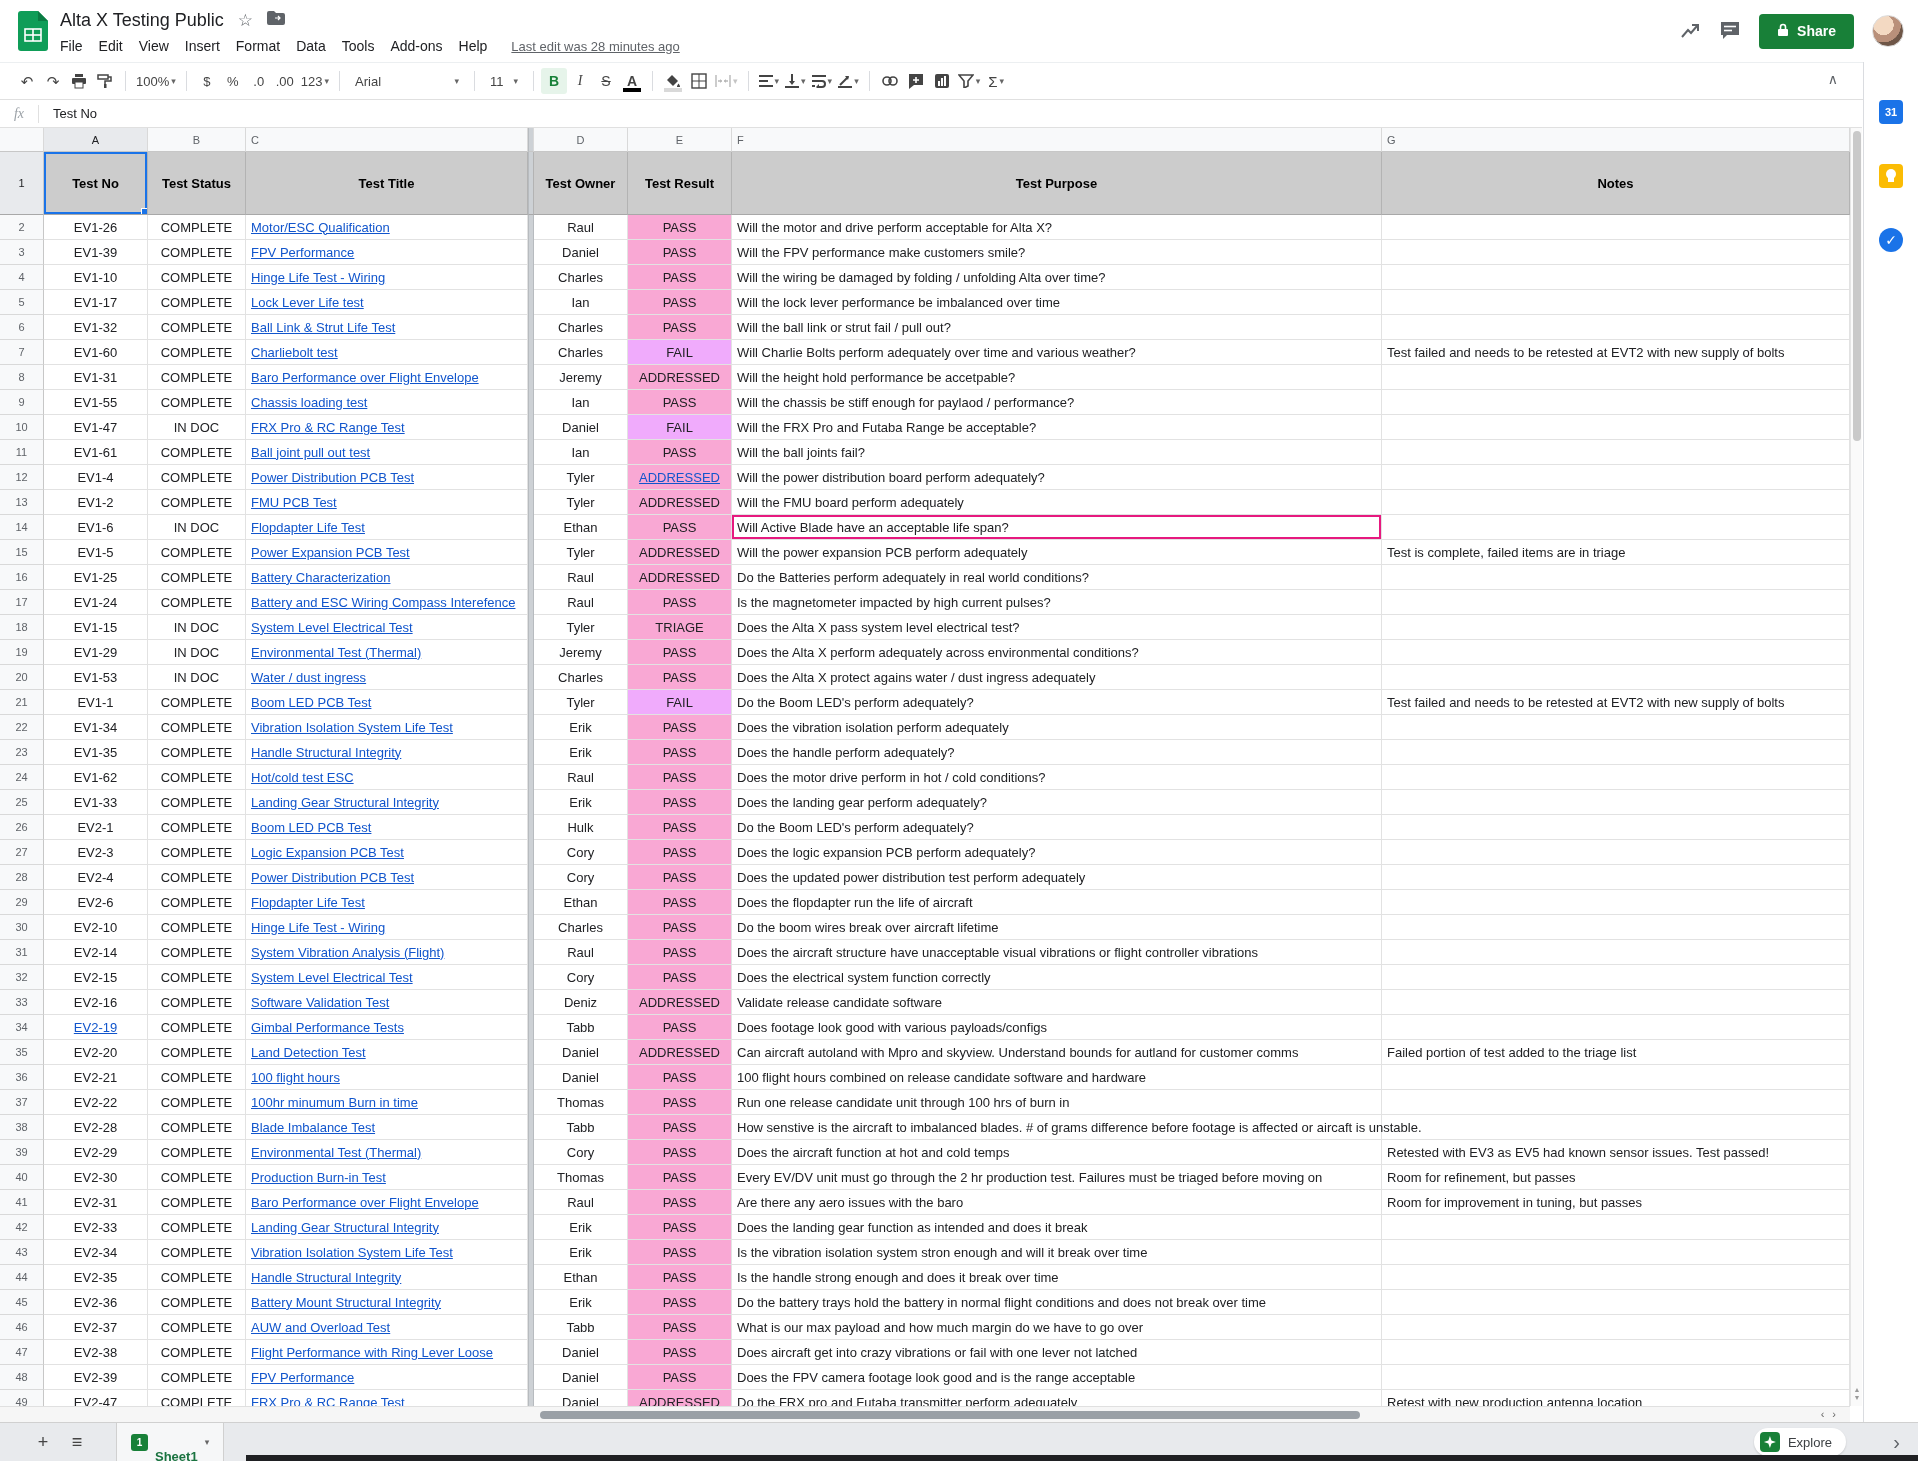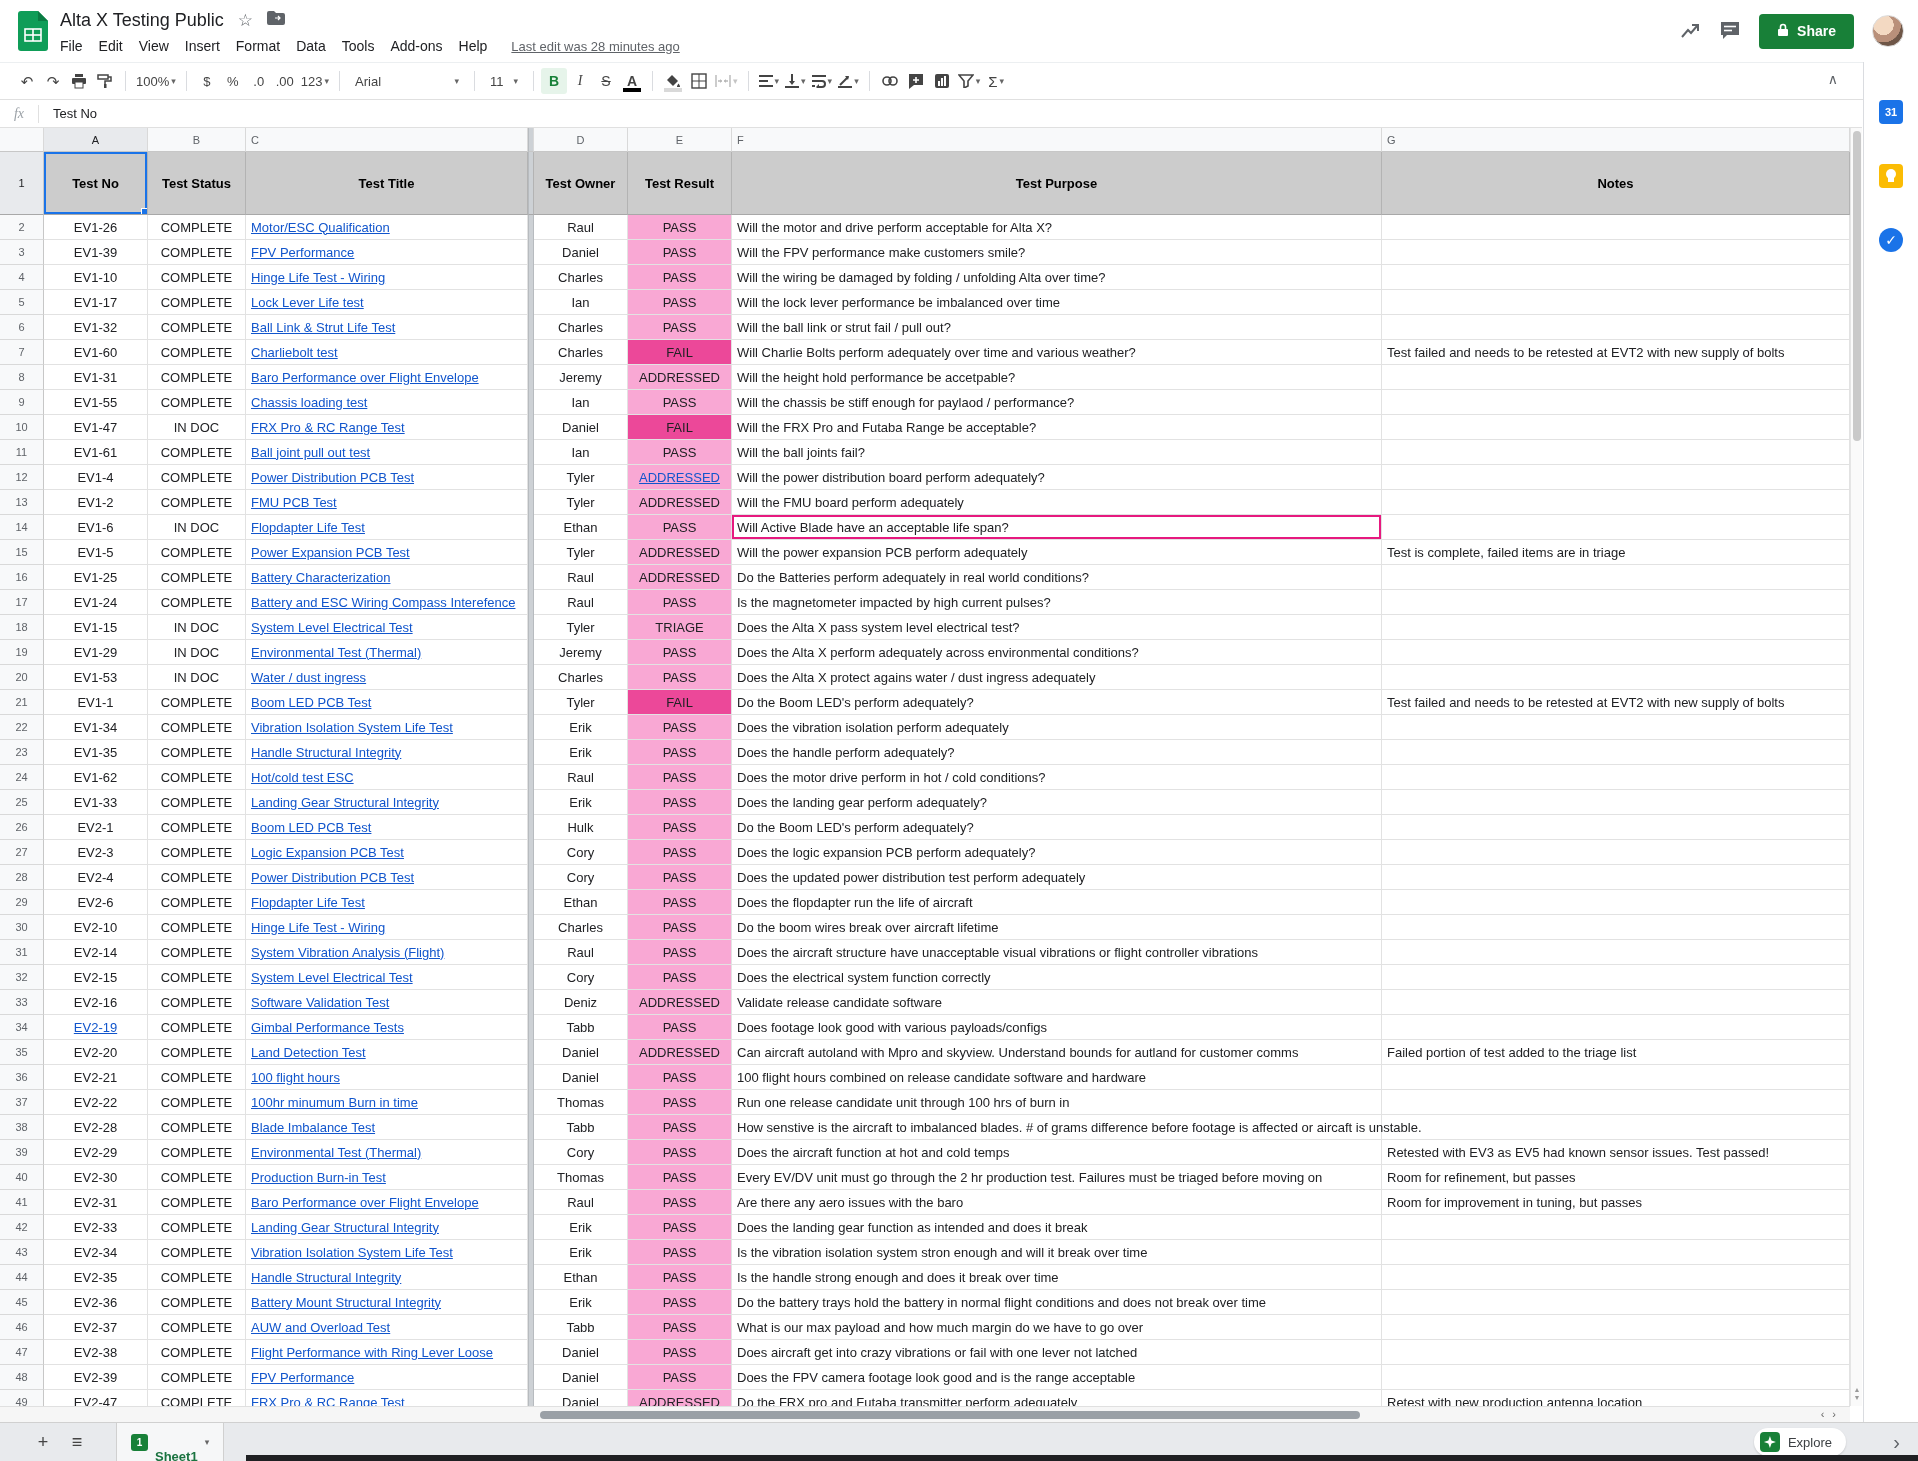--- a/index.html
+++ b/index.html
@@ -61,21 +61,21 @@
   .letters .c { background:#f8f9fa; color:#5f6368; font-size:11px; border-bottom:1px solid #c7c7c7; border-right:1px solid #d9d9d9; }
   .letters .cd { background:#cdd1d5; }
   .hl { background:#e8eaed !important; color:#202124 !important; }
   .hdr .c { background:#cccccc; font-weight:bold; color:#000; border-right:1px solid #b3b3b3; border-bottom:1px solid #a8a8a8; }
   .hdr .gutter { background:#e8eaed; font-weight:normal; border-right:1px solid #c7c7c7; }
   .hdr .cd { background:#cdd1d5; }
   .sel { box-shadow: inset 0 0 0 2px #1a73e8; }
   .handle { position:absolute; right:-1px; bottom:-1px; width:7px; height:7px; background:#1a73e8; border:1px solid #fff; z-index:6; }
   a.cl { color:#1155cc; text-decoration:underline; cursor:pointer; }
   .pass { background:#f9a8d4; }
-  .fail { background:#ec4899; }
+  .fail { background:#f0abfc; }
   .collab { box-shadow: inset 0 0 0 2px #e6197f; z-index:2; }
 
   
   .vscroll { position:absolute; top:128px; left:1850px; width:12px; height:1278px; background:#fafafa; border-left:1px solid #e5e5e5; }
   .vthumb { position:absolute; top:3px; left:2px; width:8px; height:310px; background:#c9c9c9; border-radius:4px; }
   .varrows { position:absolute; bottom:4px; left:0; width:12px; text-align:center; font-size:7px; color:#9a9a9a; line-height:8px; }
   .hscroll { position:absolute; top:1406px; left:0; width:1850px; height:16px; background:#f6f6f6; border-top:1px solid #e0e0e0; }
   .hthumb { position:absolute; top:4px; left:540px; width:820px; height:8px; background:#9aa0a6; border-radius:4px; }
   .harrows { position:absolute; right:6px; top:1px; font-size:11px; color:#666; letter-spacing:8px; }
 

